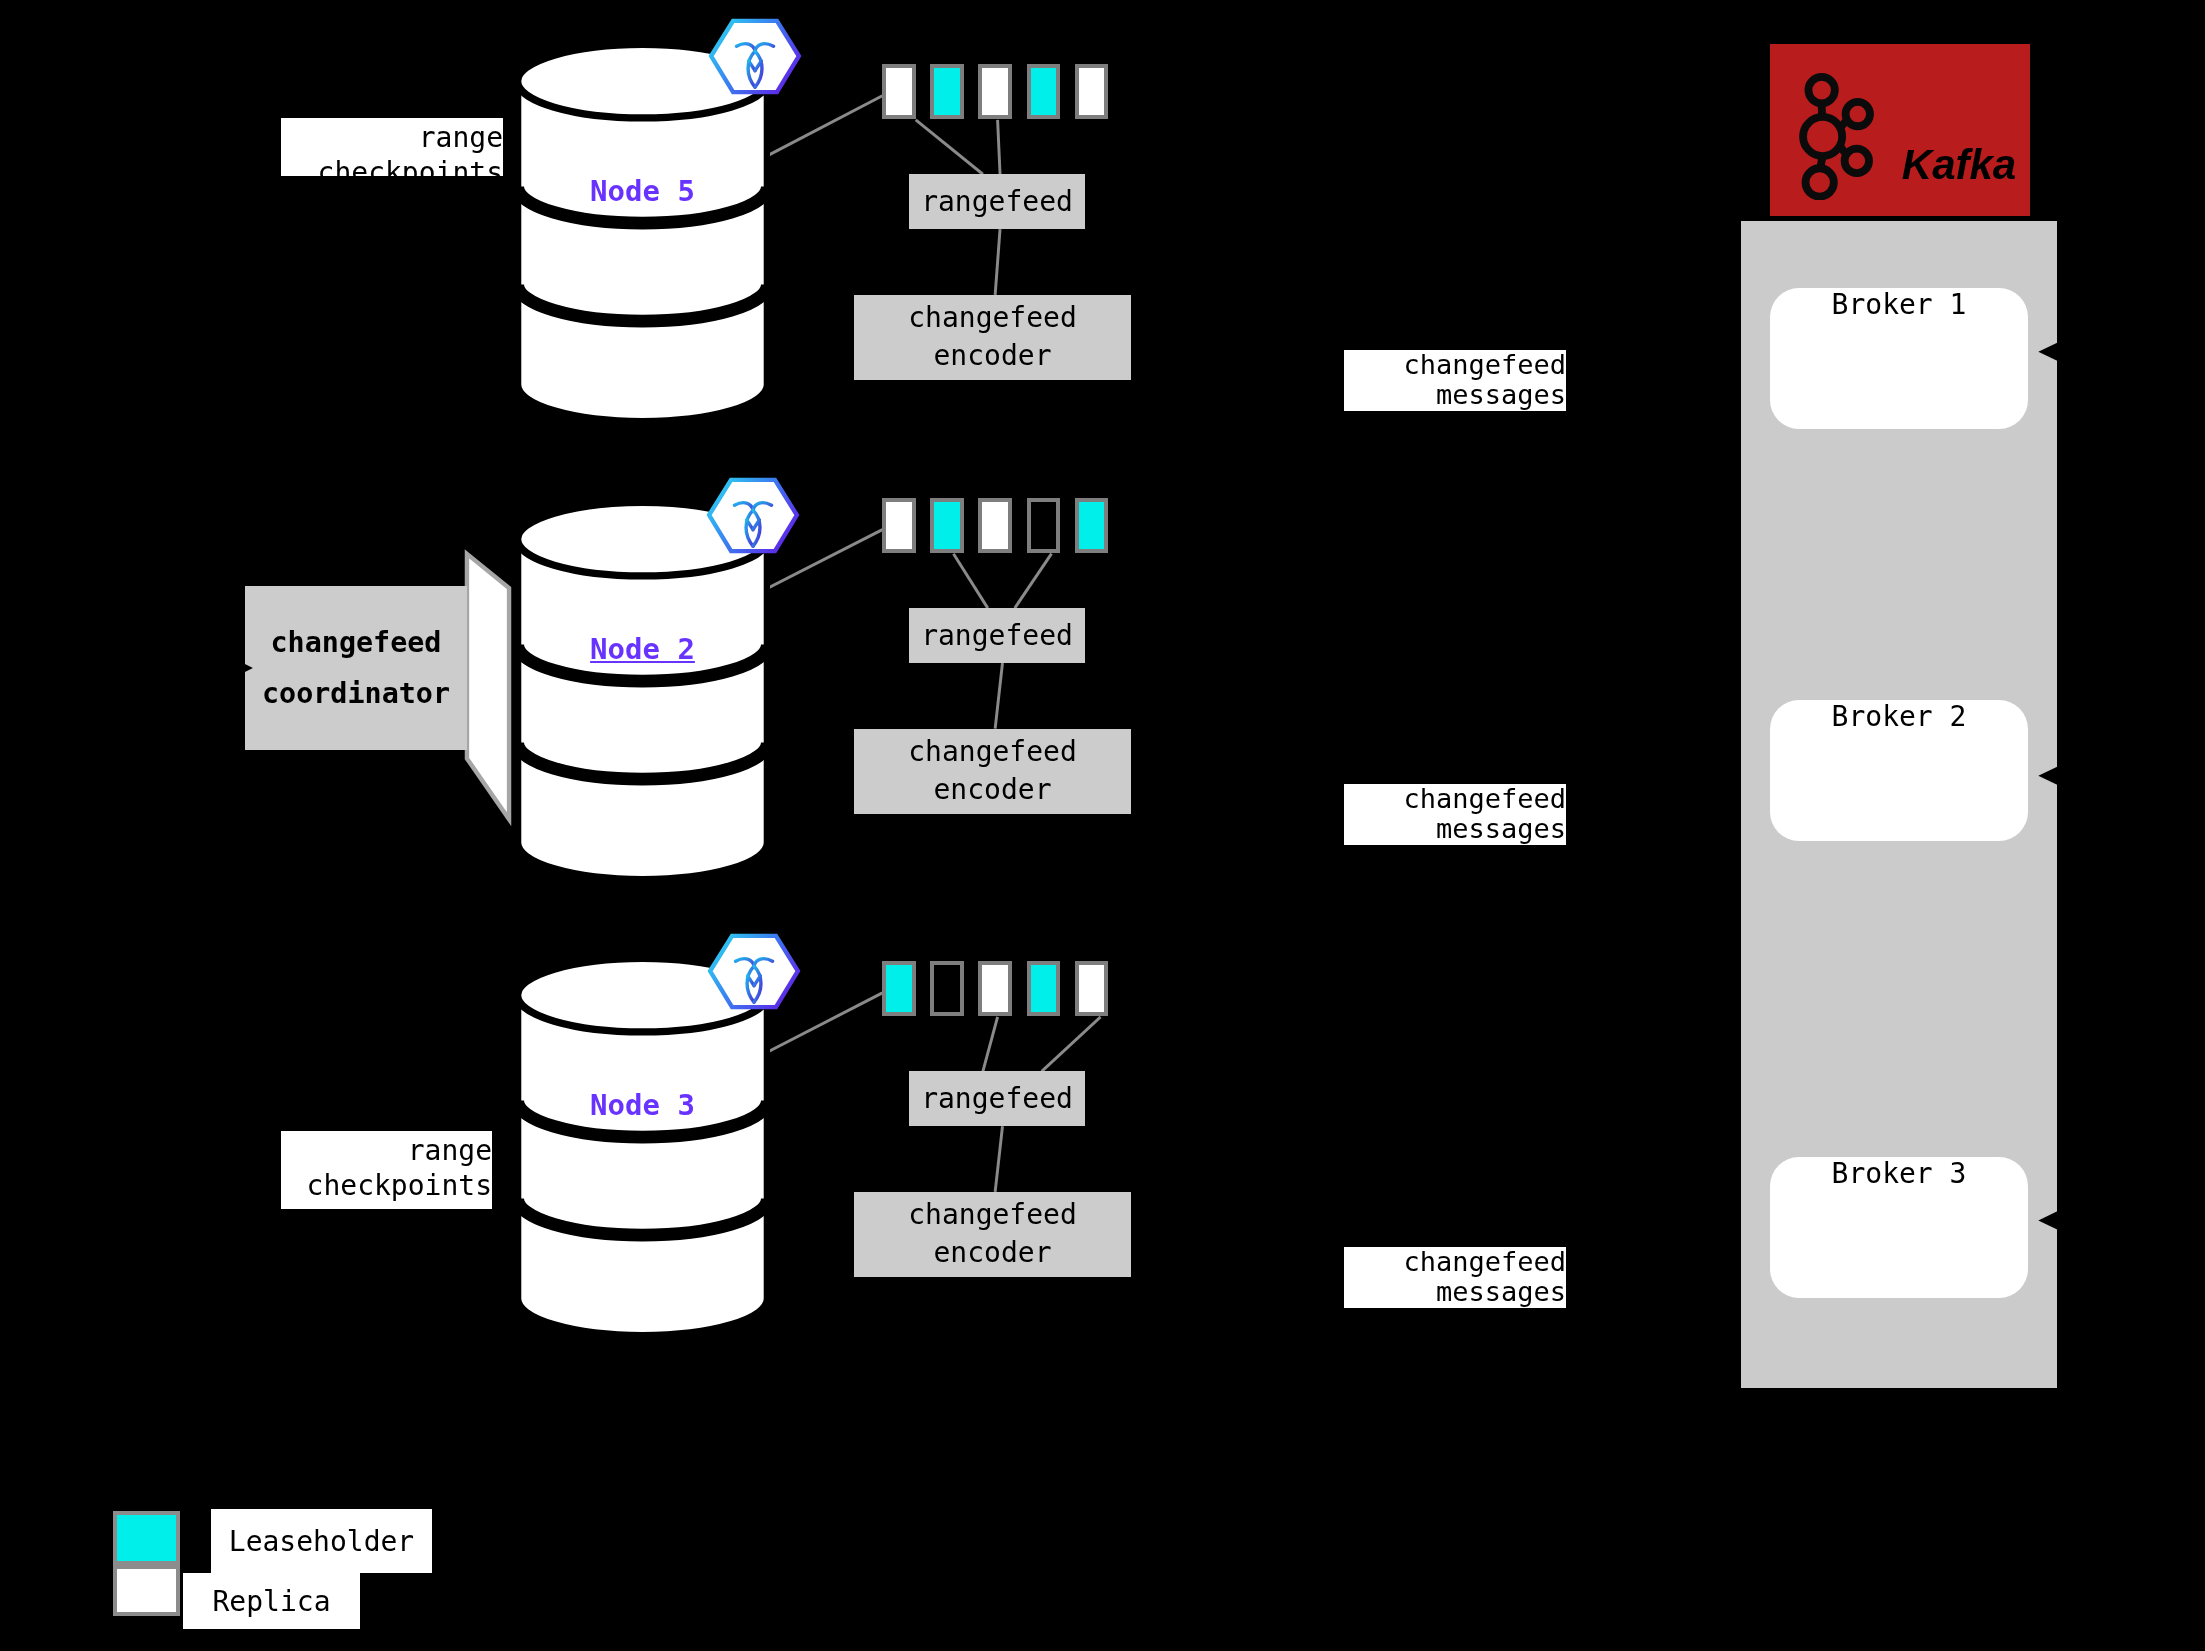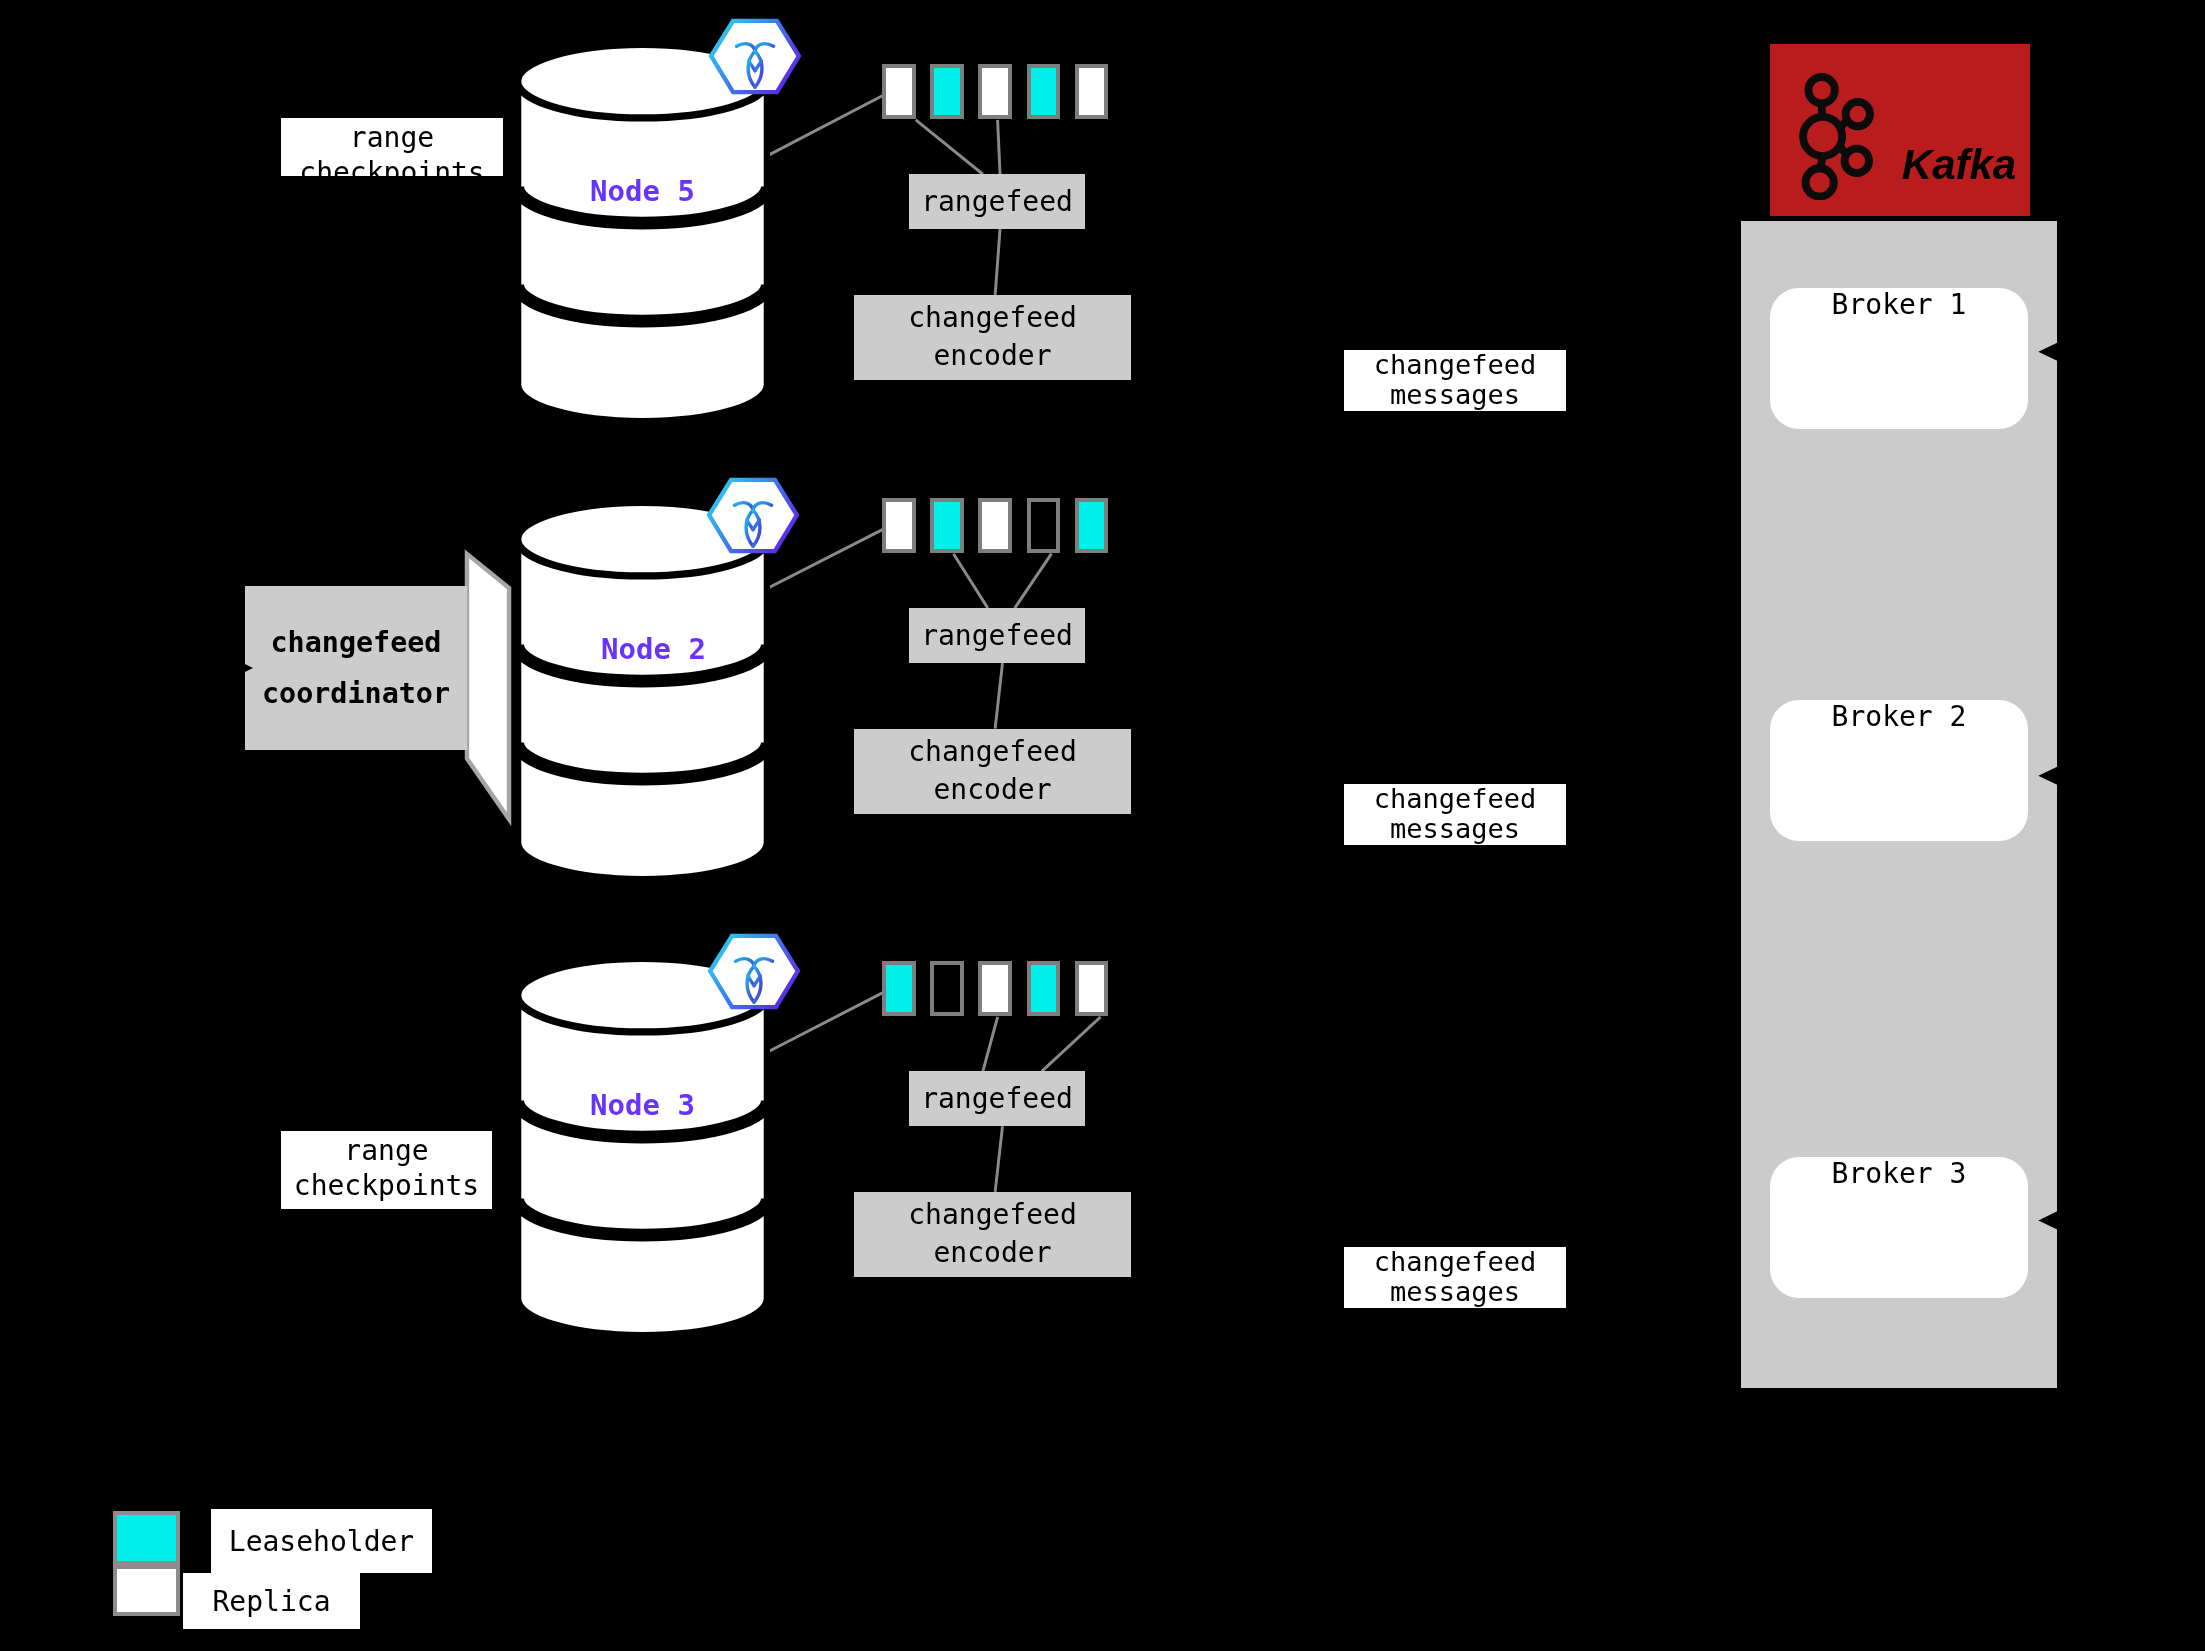--- a/index.html
+++ b/index.html
@@ -2,21 +2,21 @@
 <html style="font-size:7.8px"><head>
 <meta charset="utf-8">
 <style>
   html,body{margin:0;padding:0;background:#000;}
   #canvas{position:relative;width:2205px;height:1652px;background:#000;overflow:hidden;
           font-family:"DejaVu Sans Mono","Liberation Mono",monospace;}
   .abs{position:absolute;}
   svg{display:block;}
 
   
-  .white-label{background:#fff;color:#000;text-align:center;overflow:hidden;}
+  .white-label{background:#fff;color:#000;text-align:right;overflow:hidden;}
   .gray-label{background:#CCCCCC;color:#000;text-align:center;}
   .lbl-2line{font-size:27px;line-height:30px;padding-top:0;}
 
   
   .node-label{color:#6933FF;font-weight:bold;font-size:29px;text-align:center;width:255px;}
 
   
   .squares-row{display:flex;}
   .sq{width:25.5px;height:47px;border:4.4px solid #7E7E7E;margin-right:14.7px;}
   .sq:last-child{margin-right:0;}
@@ -161,21 +161,21 @@
   <svg class="abs" style="left:461px;top:549px;" width="54" height="279" viewBox="0 0 110 570">
     <polygon points="12,10 98,80 98,552 12,428" fill="#fff" stroke="#A6A6A6" stroke-width="9"></polygon>
   </svg>
 
   <svg class="abs" style="left:515px;top:500px;" width="255" height="382" viewBox="0 0 520 780">
     <path d="M 5,80 A 255,75 0 0 1 515,80 L 515,700 A 255,75 0 0 1 5,700 Z" fill="#fff" stroke="#000" stroke-width="15"></path>
     <ellipse cx="260" cy="80" rx="255" ry="75" fill="#fff" stroke="#000" stroke-width="15"></ellipse>
     <path d="M 5,295 A 255,75 0 0 0 515,295" fill="none" stroke="#000" stroke-width="26"></path>
     <path d="M 5,495 A 255,75 0 0 0 515,495" fill="none" stroke="#000" stroke-width="26"></path>
   </svg>
-  <div class="abs node-label" style="left:526px;top:632px;">Node 2</div>
+  <div class="abs node-label" style="left:515px;top:632px;text-decoration:underline;">Node 2</div>
 
   <svg class="abs" style="left:704px;top:477px;" width="98" height="78" viewBox="0 0 200 160">
     <polygon points="10,78 55,6 145,6 190,78 145,152 55,152" fill="#fff" stroke="url(#hexgrad)" stroke-width="9"></polygon>
     <g stroke="url(#buggrad)" stroke-width="7" fill="none" stroke-linecap="round">
       <path d="M 62,58 C 80,48 97,52 101,70"></path>
       <path d="M 138,58 C 120,48 103,52 99,70"></path>
       <path d="M 100,68 C 81,88 81,118 100,142"></path>
       <path d="M 100,68 C 119,88 119,118 100,142"></path>
       <path d="M 100,142 L 100,104"></path>
       <path d="M 100,108 L 87,88"></path>

